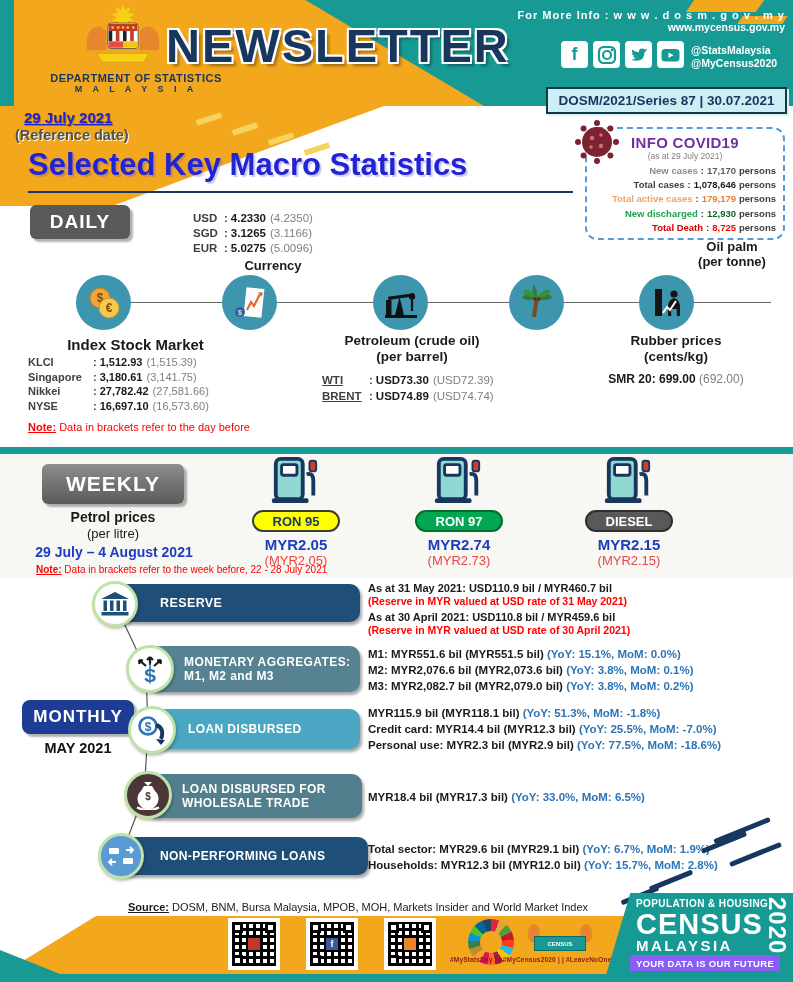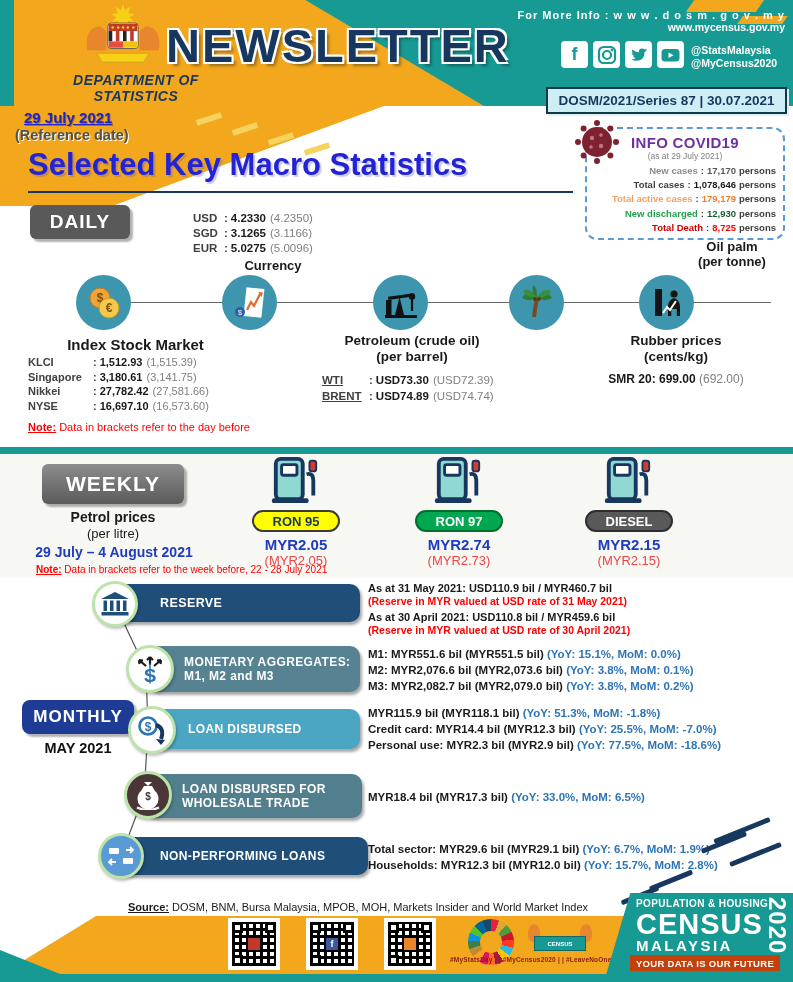--- a/index.html
+++ b/index.html
@@ -7,21 +7,21 @@
   .page { position:relative; width:793px; height:982px; background:#ffffff; overflow:hidden; margin:0 auto; }
 
   
   .header { position:absolute; left:0; top:0; width:793px; height:106px; background:#179a94; }
   .header-orange { position:absolute; left:14px; top:0; width:470px; height:106px; background:#f2a71c;
                    clip-path:polygon(0 0, 62% 0, 100% 100%, 0 100%); }
   .hslash { position:absolute; background:#f2a71c; transform:skewX(-35deg); }
   .hs1 { left:690px; top:0; width:70px; height:12px; }
   .hs2 { left:740px; top:16px; width:45px; height:8px; }
   .dept { position:absolute; left:36px; top:72px; width:200px; text-align:center; color:#17375e; font-weight:bold; }
-  .dept-l1 { font-size:14px; letter-spacing:0.5px;font-style:italic; }
+  .dept-l1 { font-size:11px; letter-spacing:0.5px; }
   .dept-l2 { font-size:9px; letter-spacing:4px; }
   .newsletter { position:absolute; left:166px; top:18px; font-size:47px; font-weight:900; color:#17375e; letter-spacing:2px;
     text-shadow:-2px -2px 0 #fff, 2px -2px 0 #fff, -2px 2px 0 #fff, 2px 2px 0 #fff, 4px 4px 3px rgba(0,0,0,0.35); }
   .moreinfo { position:absolute; right:8px; top:9px; text-align:right; color:#fff; font-weight:bold; }
   .moreinfo .mi1 { font-size:11px; letter-spacing:1px; }
   .moreinfo .mi2 { font-size:10.5px; }
   .social { position:absolute; left:561px; top:41px; display:flex; gap:5px; }
   .sicon { width:27px; height:27px; background:#fff; border-radius:4px; display:flex; align-items:center; justify-content:center;
            color:#179a94; font-weight:900; font-size:18px; }
   .handles { position:absolute; left:691px; top:44px; color:#fff; font-weight:bold; font-size:10.5px; line-height:13px; }
@@ -167,21 +167,21 @@
   .cm-fig { position:absolute; border-radius:50% 50% 40% 40%; }
   .cm-banner { position:absolute; left:10px; top:14px; width:52px; height:15px; background:#179a94;
     color:#fff; font-size:6px; font-weight:900; display:flex; align-items:center; justify-content:center; border:1px solid #0d6b66; }
   .hashtags { position:absolute; left:450px; top:956px; font-size:6.5px; font-weight:bold; color:#8b1a1a; letter-spacing:0.2px; }
   .census-block { position:absolute; left:606px; top:893px; width:187px; height:82px; background:#179a94;
                   clip-path:polygon(13% 0, 100% 0, 100% 100%, 0 100%); z-index:2; }
   .cb1 { position:absolute; left:30px; top:5px; font-size:10px; font-weight:900; color:#fff; letter-spacing:0.4px; }
   .cb2 { position:absolute; left:30px; top:15px; font-size:29px; font-weight:900; color:#fff; letter-spacing:1px; }
   .cb3 { position:absolute; left:30px; top:44px; font-size:15px; font-weight:900; color:#fff; letter-spacing:2.5px; }
   .cb-year { position:absolute; right:2px; top:4px; writing-mode:vertical-rl; font-size:24px; font-weight:900; color:#fff; letter-spacing:1px; }
-  .cb-tag { position:absolute; left:24px; right:13px; bottom:4px; background:#c2410c; color:#fff; font-weight:900;
+  .cb-tag { position:absolute; left:24px; right:13px; bottom:4px; background:#8b5cf6; color:#fff; font-weight:900;
             font-size:9.5px; text-align:center; padding:2.5px 0; letter-spacing:0.3px; }
   .bottom-strip { position:absolute; left:0; top:974px; width:793px; height:8px; background:#179a94; }
 </style>
 </head>
 <body>
 
 <div class="page">
 
   <div class="header">
     <div class="header-orange"></div>

